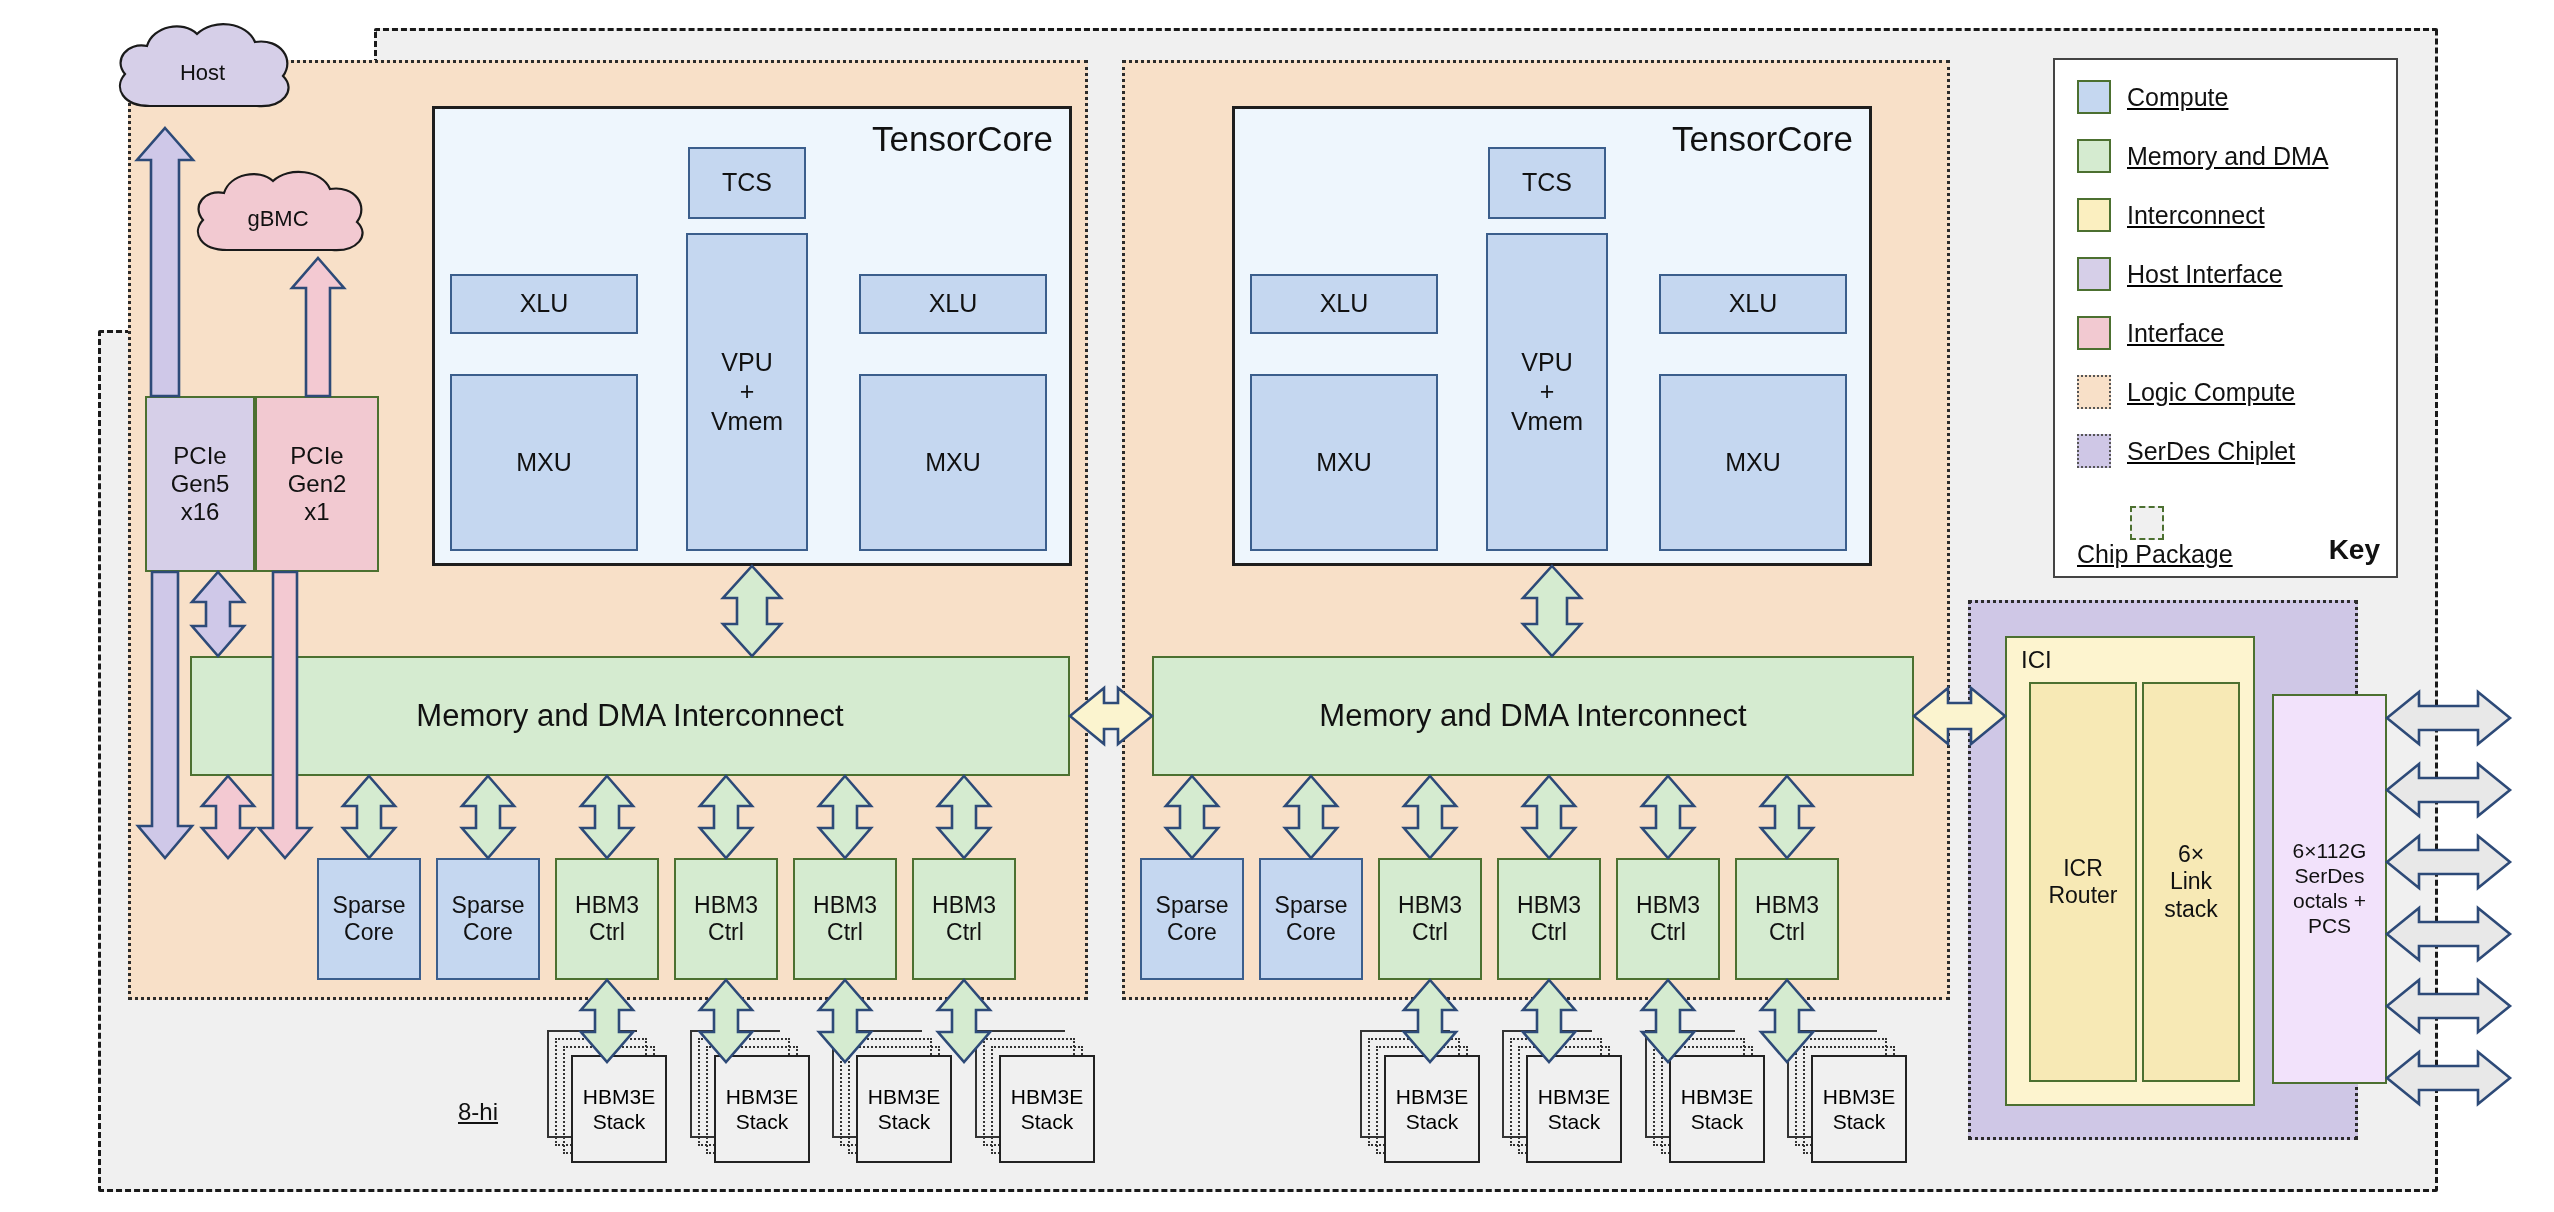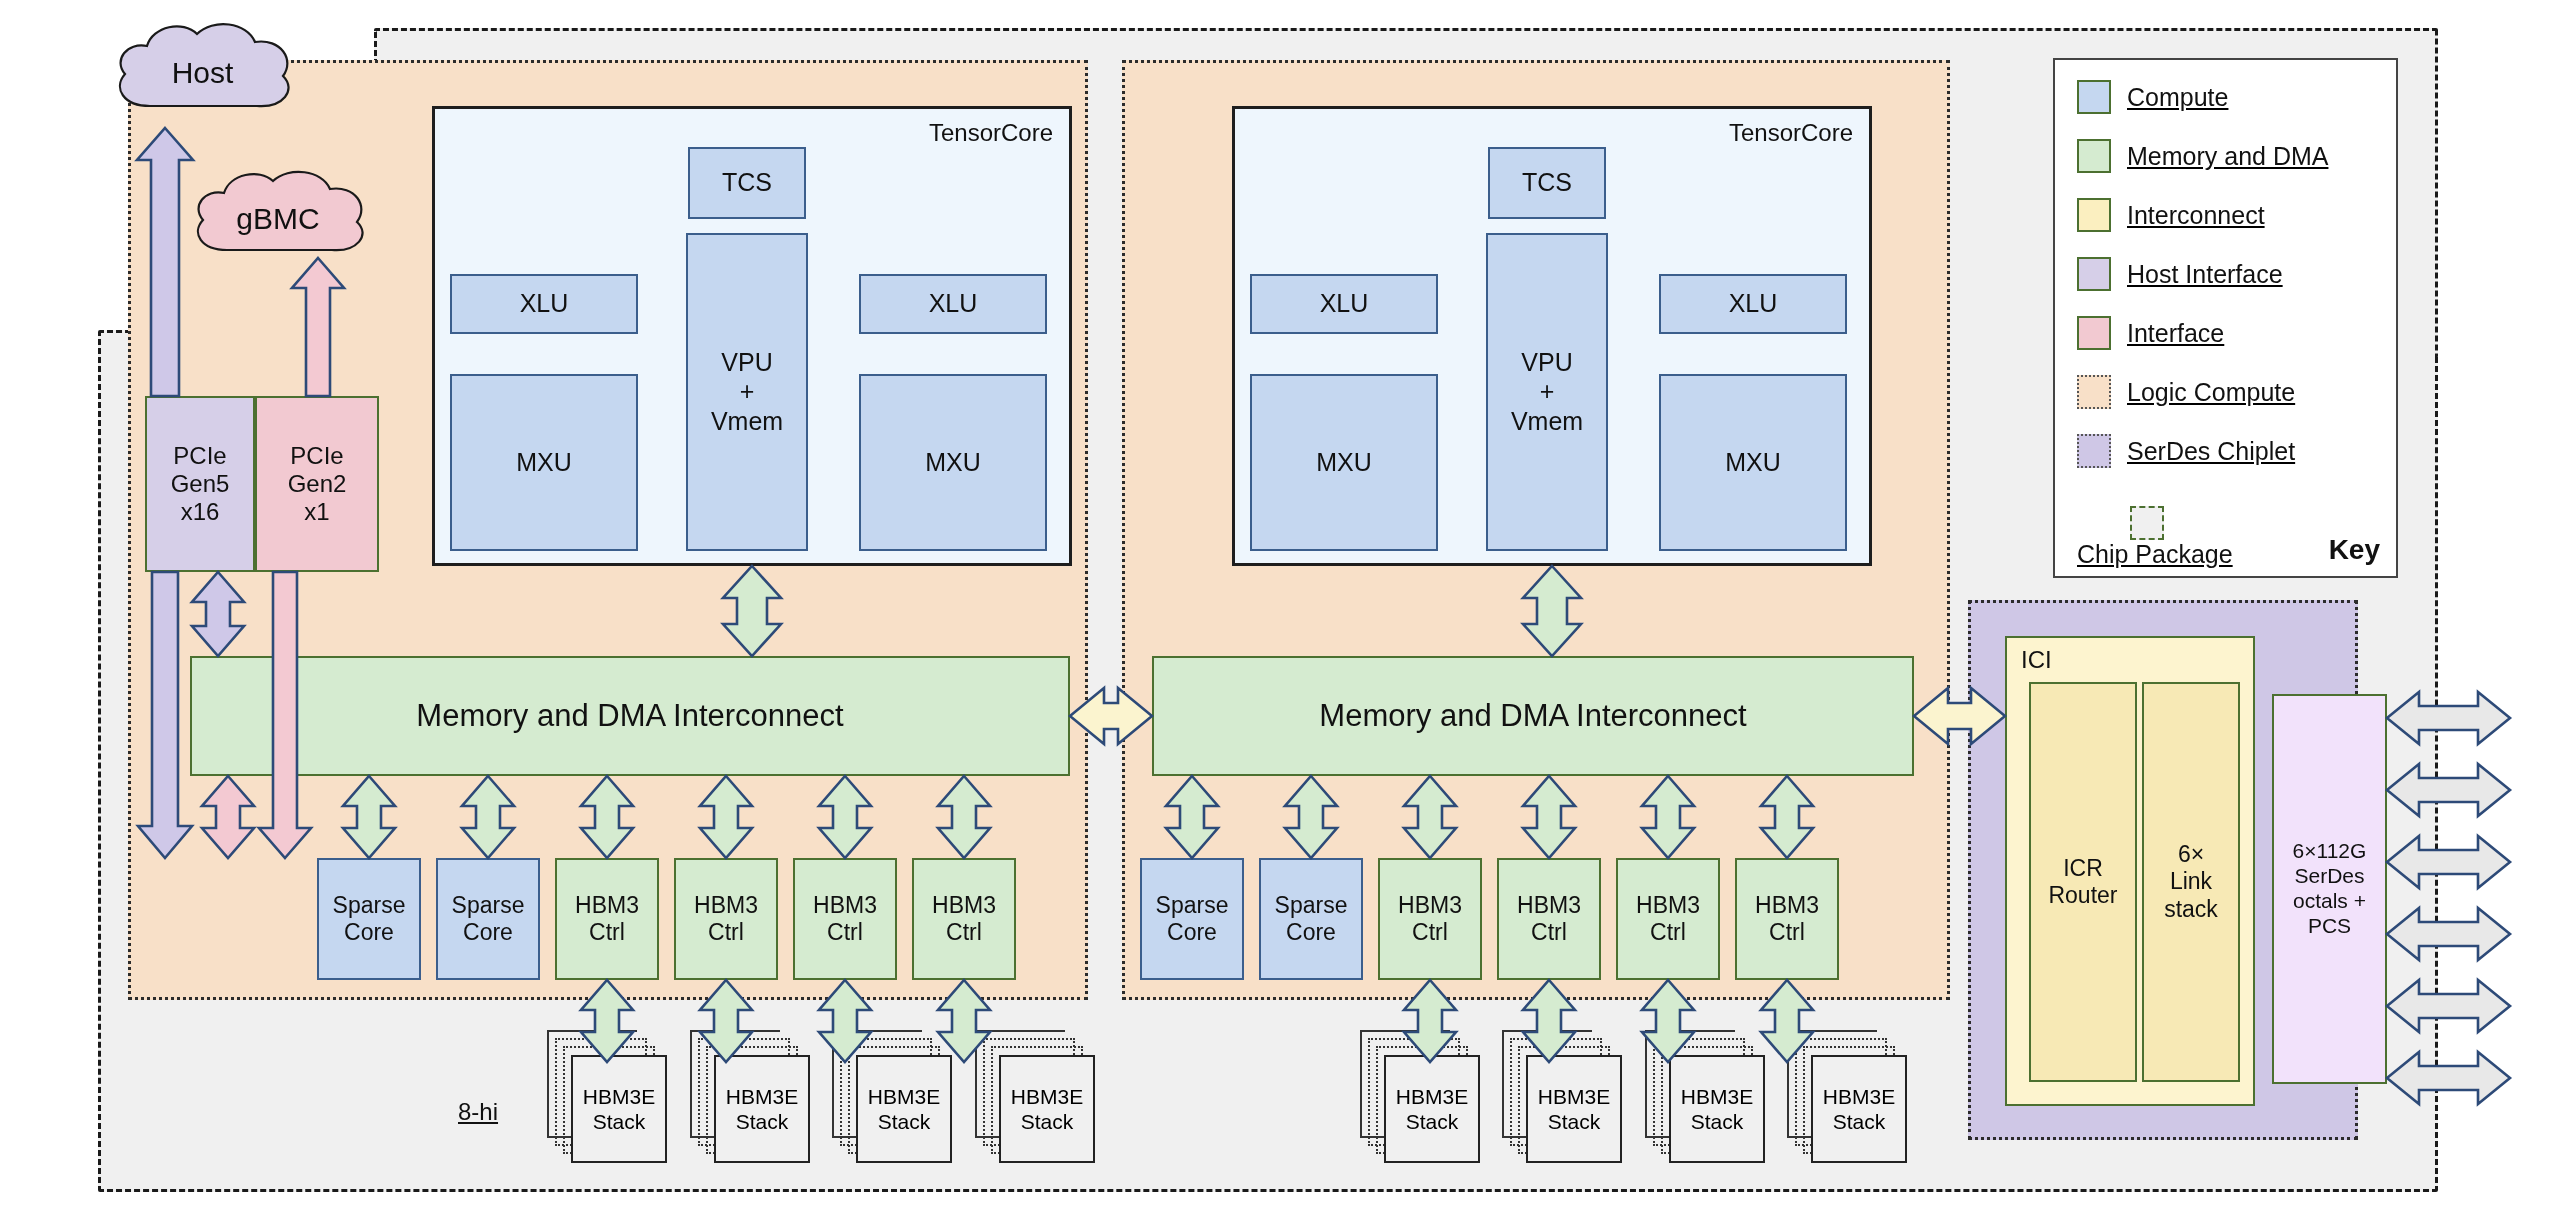--- a/index.html
+++ b/index.html
@@ -18,29 +18,29 @@
   .compute   {background:#c5d7f0;border-color:#3b5e8c;}
   .memory    {background:#d5ebd0;border-color:#4c7030;}
   .intercon  {background:#f7e9b5;border-color:#4c7030;}
   .intercon-lt{background:#fdf4cf;border-color:#4c7030;}
   .hostif    {background:#d6cfe8;border-color:#4c7030;}
   .mgmt      {background:#f2c9d1;border-color:#4c7030;}
   .mgmt-dark {background:#dba8a0;border-color:#4c7030;}
   .serdesblk {background:#f2e2fb;border-color:#4c7030;}
 
   .tensorcore{background:#eef6fd;border:3px solid #1e1e1e;}
-  .tc-label{position:absolute;right:16px;top:10px;font-size:24px;color:#111;}
+  .tc-label{position:absolute;right:16px;top:10px;font-size:35px;color:#111;}
   .ici-label{position:absolute;left:14px;top:8px;font-size:24px;color:#111;}
 
   .compute-inner{background:#c5d7f0;border:2px solid #3b5e8c;}
 
   
   .cloud{position:absolute;display:flex;align-items:center;justify-content:center;}
   .cloud svg{position:absolute;left:0;top:0;}
-  .cloud span{position:relative;font-size:30px;color:#111;z-index:2;}
+  .cloud span{position:relative;font-size:22px;color:#111;z-index:2;}
 
   
   .stackwrap{position:absolute;}
   .stk-ghost{position:absolute;border:2px dotted #333;background:transparent;}
   .stk-ghost2{position:absolute;border-left:2px solid #333;border-top:2px solid #333;border-bottom:2px solid #333;background:transparent;}
   .stk-front{position:absolute;background:#f0f0f0;border:2px solid #222;display:flex;
              align-items:center;justify-content:center;text-align:center;font-size:21px;line-height:1.2;}
 
   .plain-label{position:absolute;font-size:24px;color:#111;}
 

